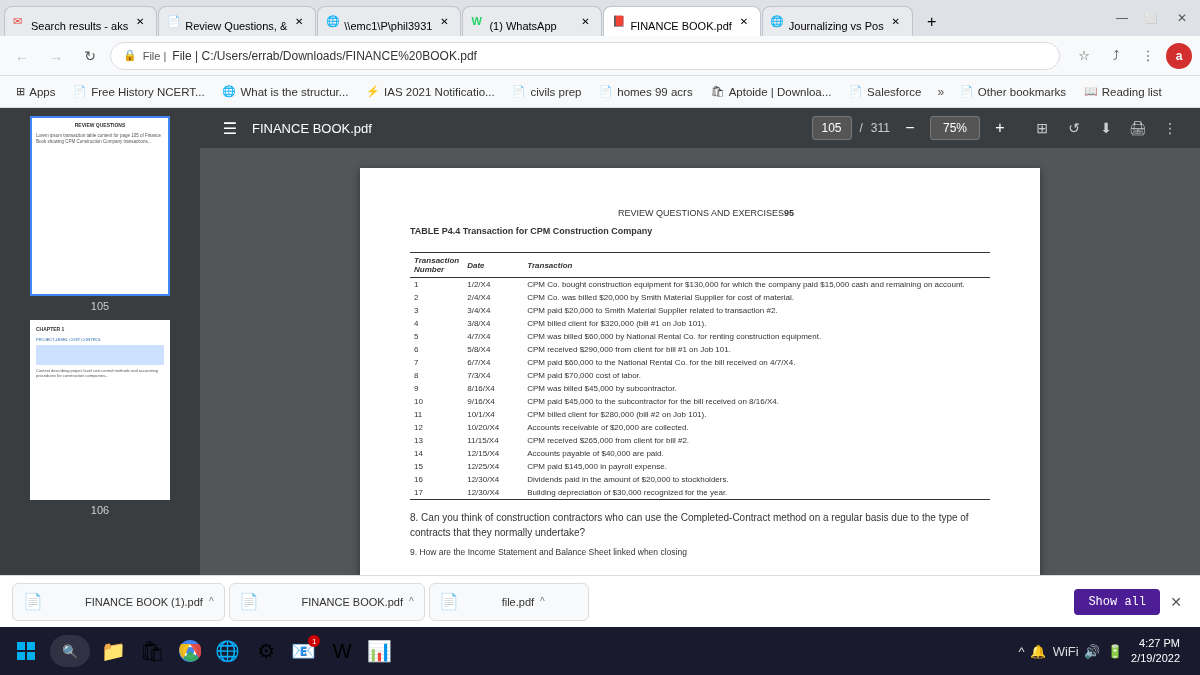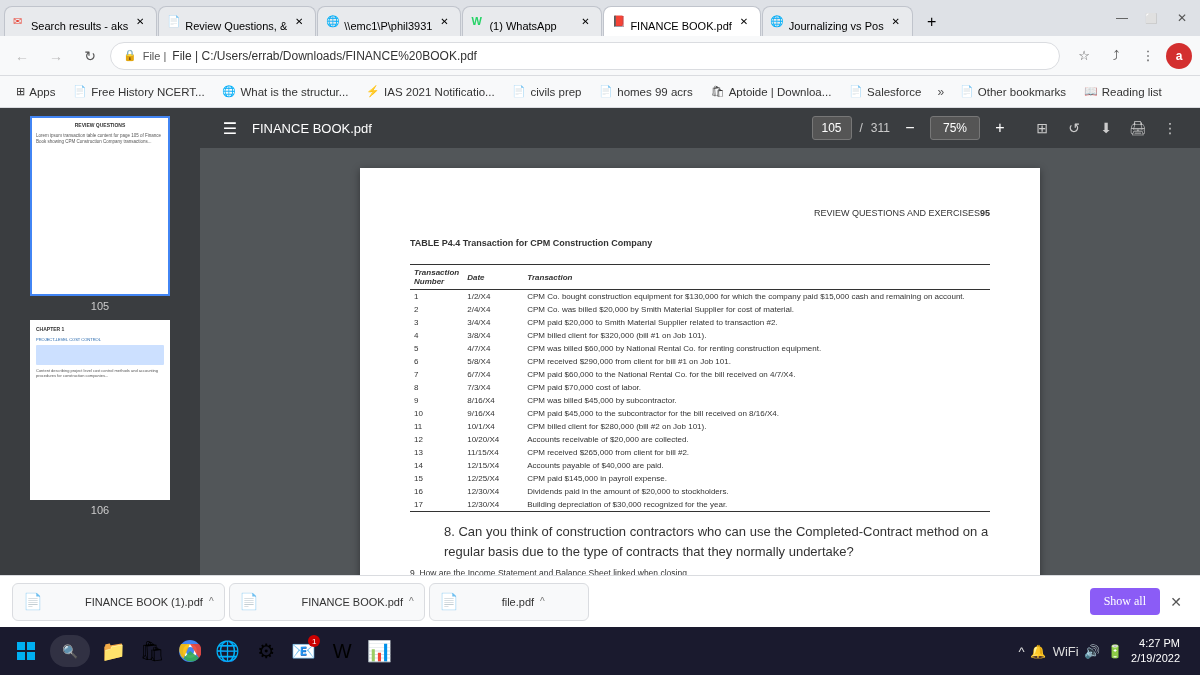--- a/index.html
+++ b/index.html
@@ -248,23 +248,23 @@
       background: #fff;
       width: 680px;
       min-height: 880px;
       box-shadow: 0 2px 8px rgba(0,0,0,0.4);
       padding: 40px 50px;
       position: relative;
       flex-shrink: 0;
     }
     .pdf-page-header {
       display: flex;
-      justify-content: flex-end;
+      justify-content: center;
       align-items: flex-start;
-      margin-bottom: 20px;
+      margin-bottom: 8px;
       font-size: 9px;
       color: #333;
       padding-left: 12px;
     }
     .pdf-chapter-label { font-size: 9px; color: #333; }
     .pdf-page-number { font-size: 9px; color: #333; font-weight: bold; }
     .pdf-table-title {
       font-size: 9px; color: #333; margin-bottom: 16px;
       font-weight: bold;
     }
@@ -286,24 +286,23 @@
       padding: 2px 4px;
       vertical-align: top;
       border-bottom: none;
     }
     .pdf-table tr:last-child td {
       border-bottom: 1.5px solid #333;
     }
     .pdf-table .row-num { width: 50px; }
     .pdf-table .row-date { width: 60px; }
     .pdf-question {
-      font-size: 13px; color: #333;
+      font-size: 10px; color: #333;
       margin-top: 10px;
       line-height: 1.5;
-      margin-left: 34px;
     }
     .pdf-question-partial {
       font-size: 8.5px; color: #333;
       margin-top: 6px;
       line-height: 1.5;
     }
 
     
     .downloads-bar {
       background: #fff;
@@ -323,28 +322,28 @@
       padding: 0 10px;
       gap: 6px;
       cursor: pointer;
       min-width: 160px;
     }
     .download-icon { font-size: 16px; }
     .download-name { font-size: 11px; color: #333; padding-left: 36px; }
     .download-caret { font-size: 10px; color: #777; }
     .downloads-spacer { flex: 1; }
     .show-all-btn {
-      background: #8b5cf6;
+      background: #4c1d95;
       color: #fff;
       border: none;
       border-radius: 4px;
       padding: 6px 14px;
       font-size: 12px;
       cursor: pointer;
-      font-family: Liberation Serif, serif;
+      font-family: Liberation Mono, monospace;
     }
     .downloads-close {
       width: 24px; height: 24px;
       display: flex; align-items: center; justify-content: center;
       cursor: pointer; font-size: 14px; color: #555;
       border-radius: 50%;
     }
 
     
     .taskbar {

